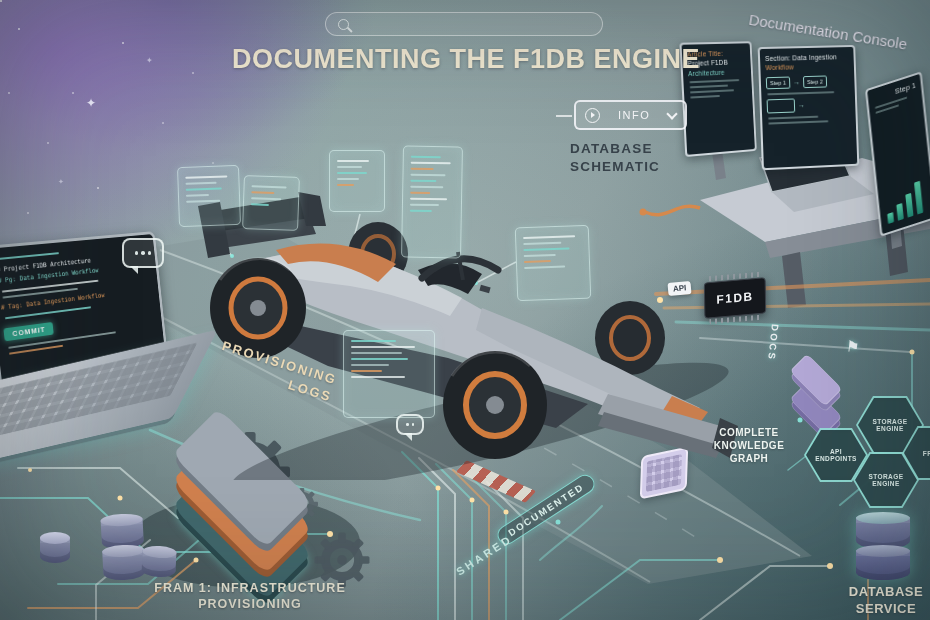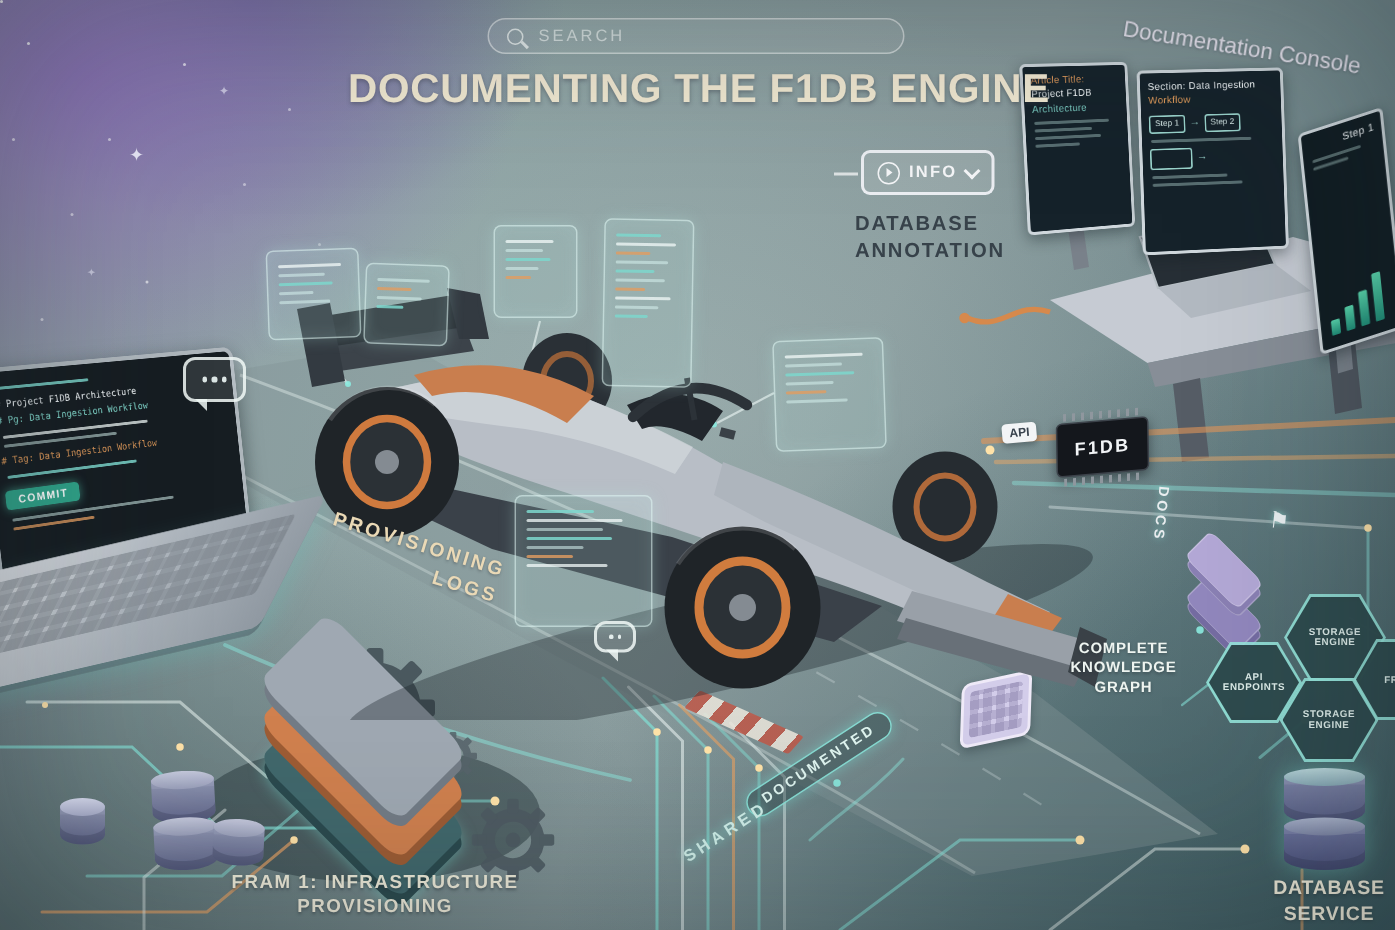--- a/index.html
+++ b/index.html
@@ -36,23 +36,23 @@
     transform:rotate(45deg);right:-5px;bottom:-2px;}
   .search input{flex:1;background:transparent;border:none;outline:none;color:#eef4f2;
     font-size:11px;letter-spacing:2px;font-family:"Liberation Sans",sans-serif;}
   .search input::placeholder{color:rgba(235,242,240,.75);letter-spacing:2px;}
   .title{left:170px;top:44px;width:592px;text-align:center;font-size:27px;font-weight:700;
     letter-spacing:.5px;color:#f2e9d2;text-shadow:0 1px 3px rgba(55,60,72,.45);}
   .console-label{left:733px;top:20px;width:175px;text-align:right;font-size:15px;color:#ebe7f2;
     transform:rotate(9deg);line-height:1.5;text-shadow:0 1px 2px rgba(50,55,65,.4);}
 
   
-  .info-pill{left:574px;top:100px;height:26px;display:flex;align-items:center;gap:6px;padding:0 9px;
+  .info-pill{left:574px;top:100px;height:26px;display:flex;align-items:center;gap:18px;padding:0 9px;
     border:2px solid rgba(250,250,255,.85);border-radius:6px;background:rgba(255,255,255,.1);
-    color:#f5f6f8;font-size:11px;font-weight:700;letter-spacing:1.5px;}
+    color:#f5f6f8;font-size:11px;font-weight:400;letter-spacing:1.5px;}
   .info-pill::before{content:"";position:absolute;left:-20px;top:50%;width:16px;height:1.5px;background:rgba(255,255,255,.7);}
   .info-circ{width:13px;height:13px;border:1.5px solid #f5f6f8;border-radius:50%;display:flex;align-items:center;justify-content:center;}
   .tri{width:0;height:0;border-left:4px solid #f5f6f8;border-top:3px solid transparent;border-bottom:3px solid transparent;margin-left:1px;}
   .chev{width:6px;height:6px;border-right:2px solid #f5f6f8;border-bottom:2px solid #f5f6f8;transform:rotate(45deg);margin-top:-3px;}
   .schematic{left:570px;top:140px;font-size:13.5px;font-weight:700;letter-spacing:1.2px;color:#37424a;line-height:1.3;}
 
   
   .screen{position:absolute;background:#15222a;border:2px solid #cfd7dc;border-radius:4px;
     box-shadow:0 3px 10px rgba(18,28,34,.45);box-sizing:border-box;overflow:hidden;}
   .scr-left{left:682px;top:42px;width:74px;height:112px;padding:5px;transform:perspective(420px) rotateY(14deg) rotate(-3deg);}
@@ -493,29 +493,28 @@
     <div class="bars">
       <div class="bar" style="height:10px;"></div>
         <div class="bar" style="height:16px;"></div>
       <div class="bar" style="height:23px;"></div>
         <div class="bar" style="height:32px;"></div>
     </div>
   </div>
 
   <div class="abs search">
     <span class="mag"></span>
-    <input placeholder="SEARCH" style="">
   </div>
   <div class="abs title">DOCUMENTING THE F1DB ENGINE</div>
   <div class="abs console-label">Documentation Console</div>
   <div class="abs info-pill">
     <span class="info-circ">
         <span class="tri"></span>
       </span>
     <span>INFO</span>
     <span class="chev"></span>
   </div>
   <div class="abs schematic">
     <div>DATABASE</div>
-    <div>ANNOTATION</div>
+    <div>SCHEMATIC</div>
   </div>
 
 </div>
 
 </body></html>

